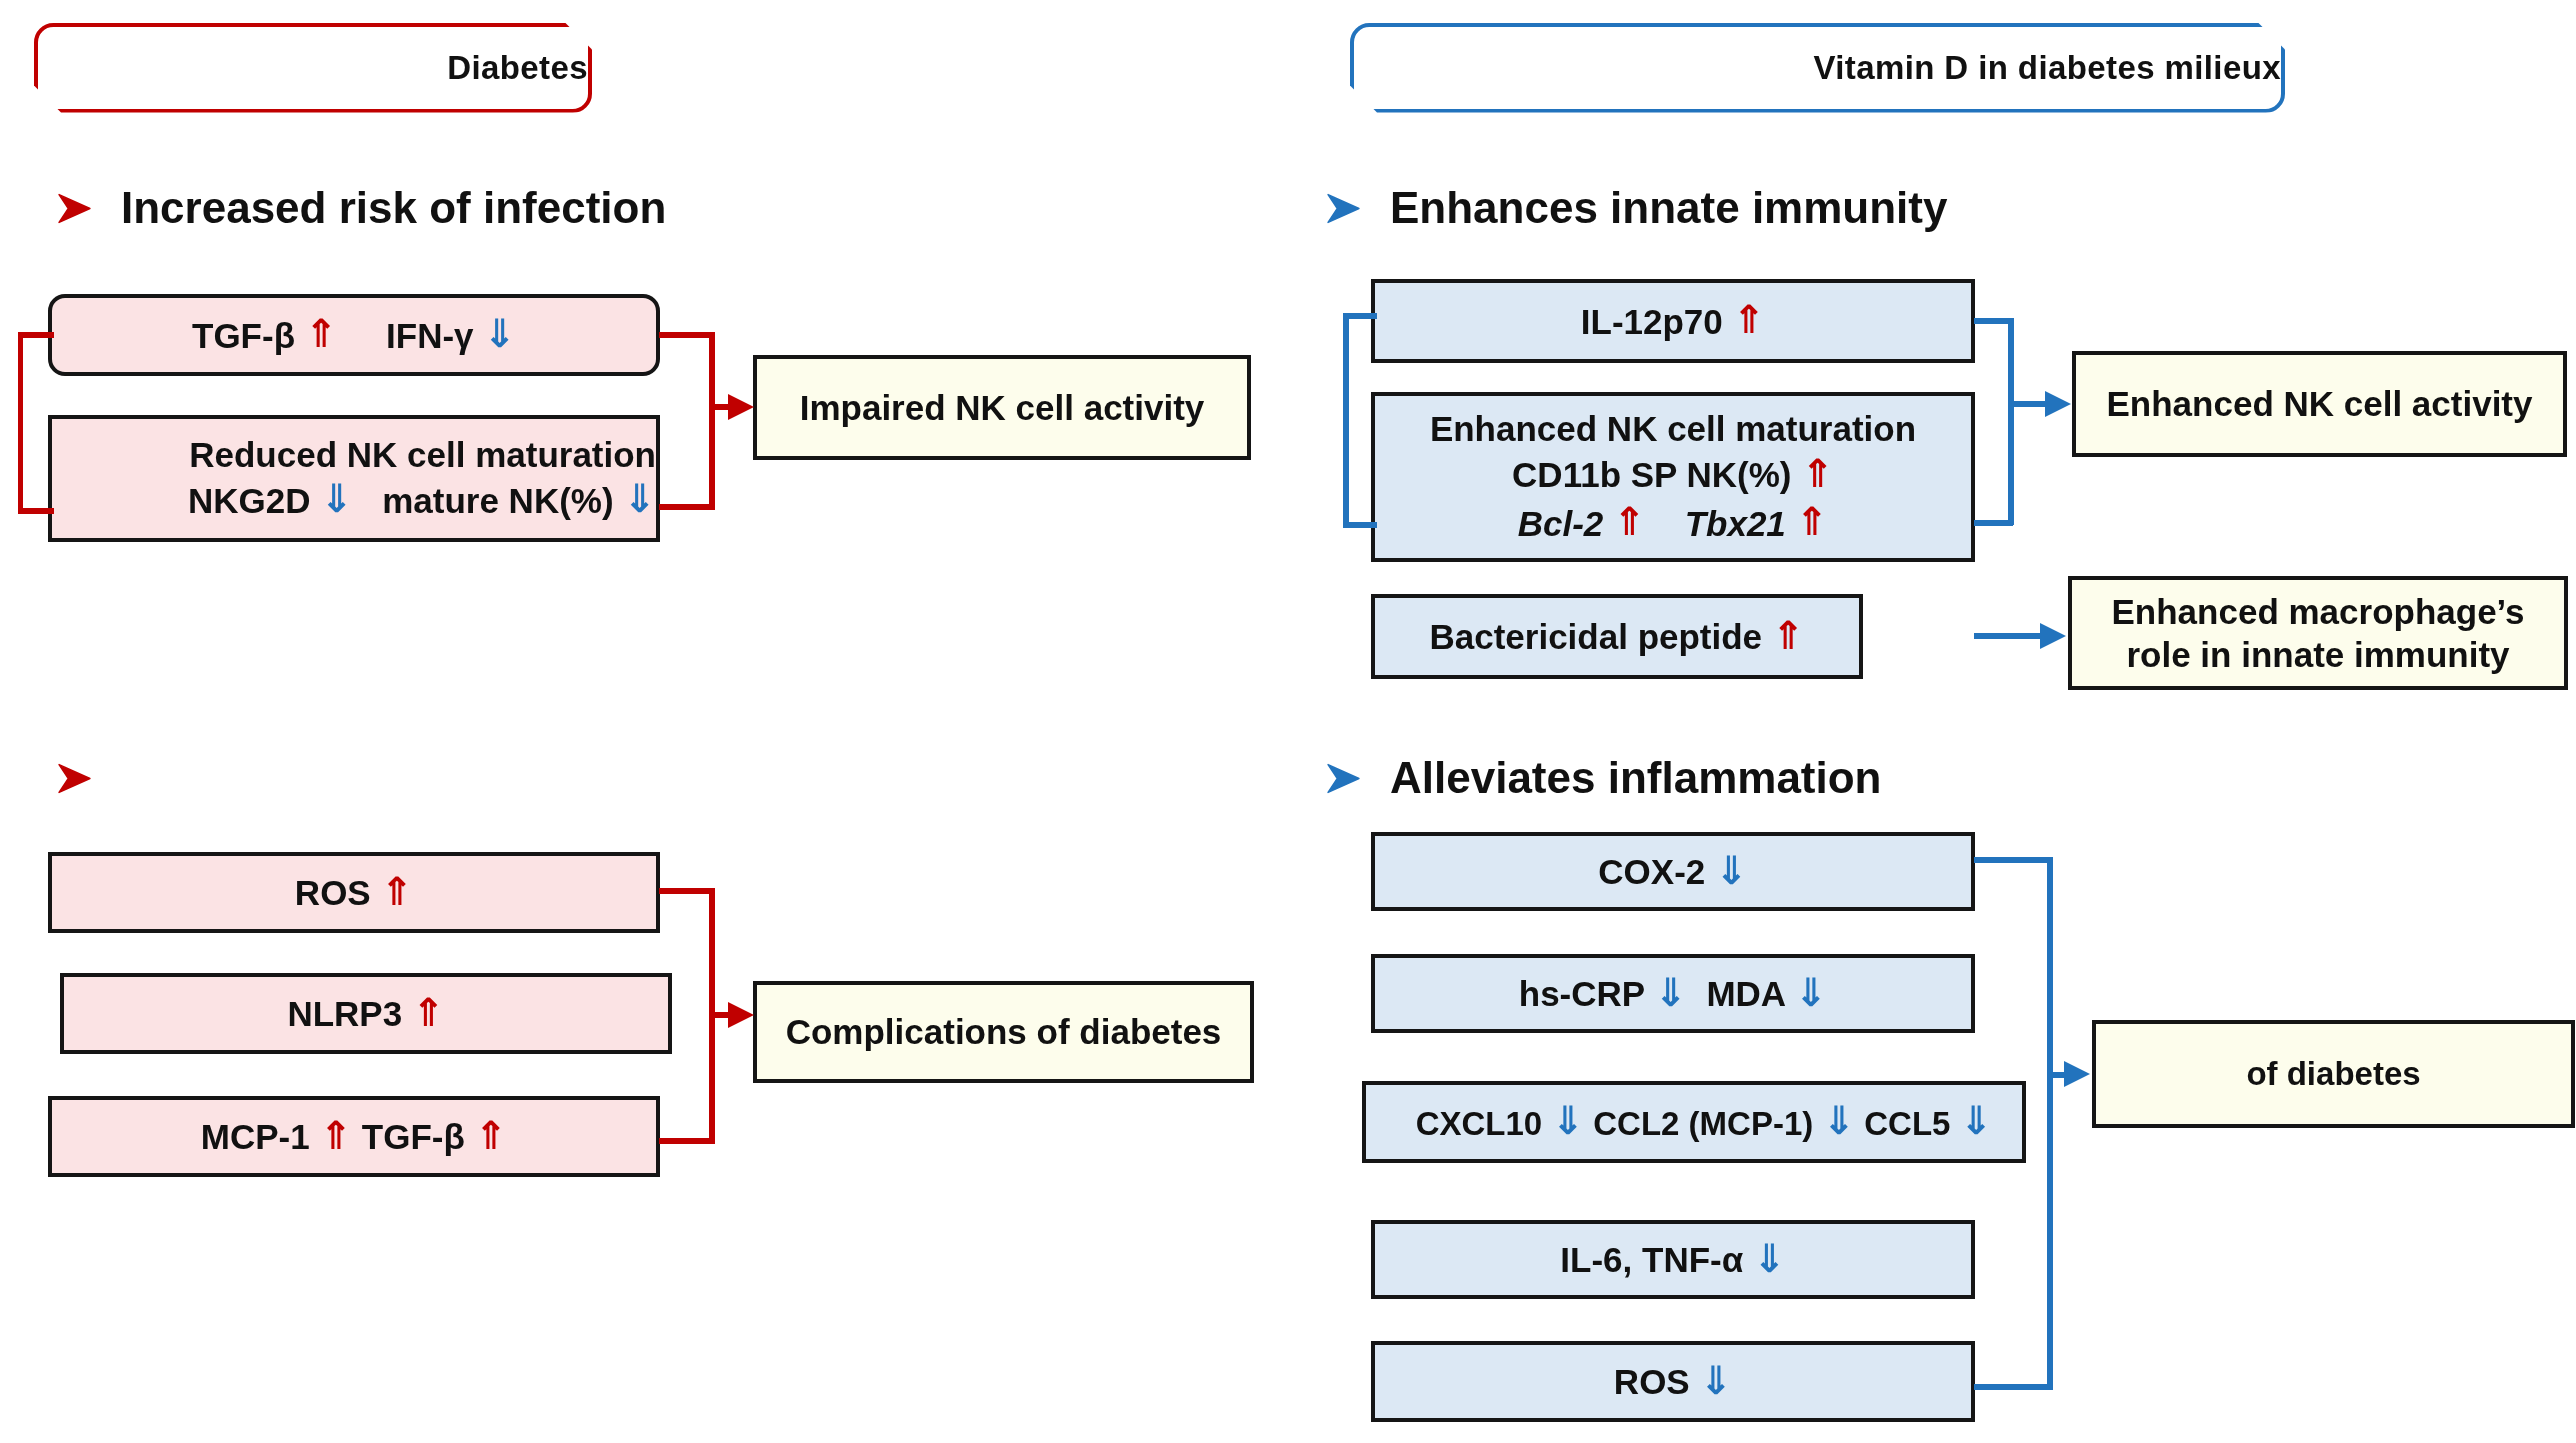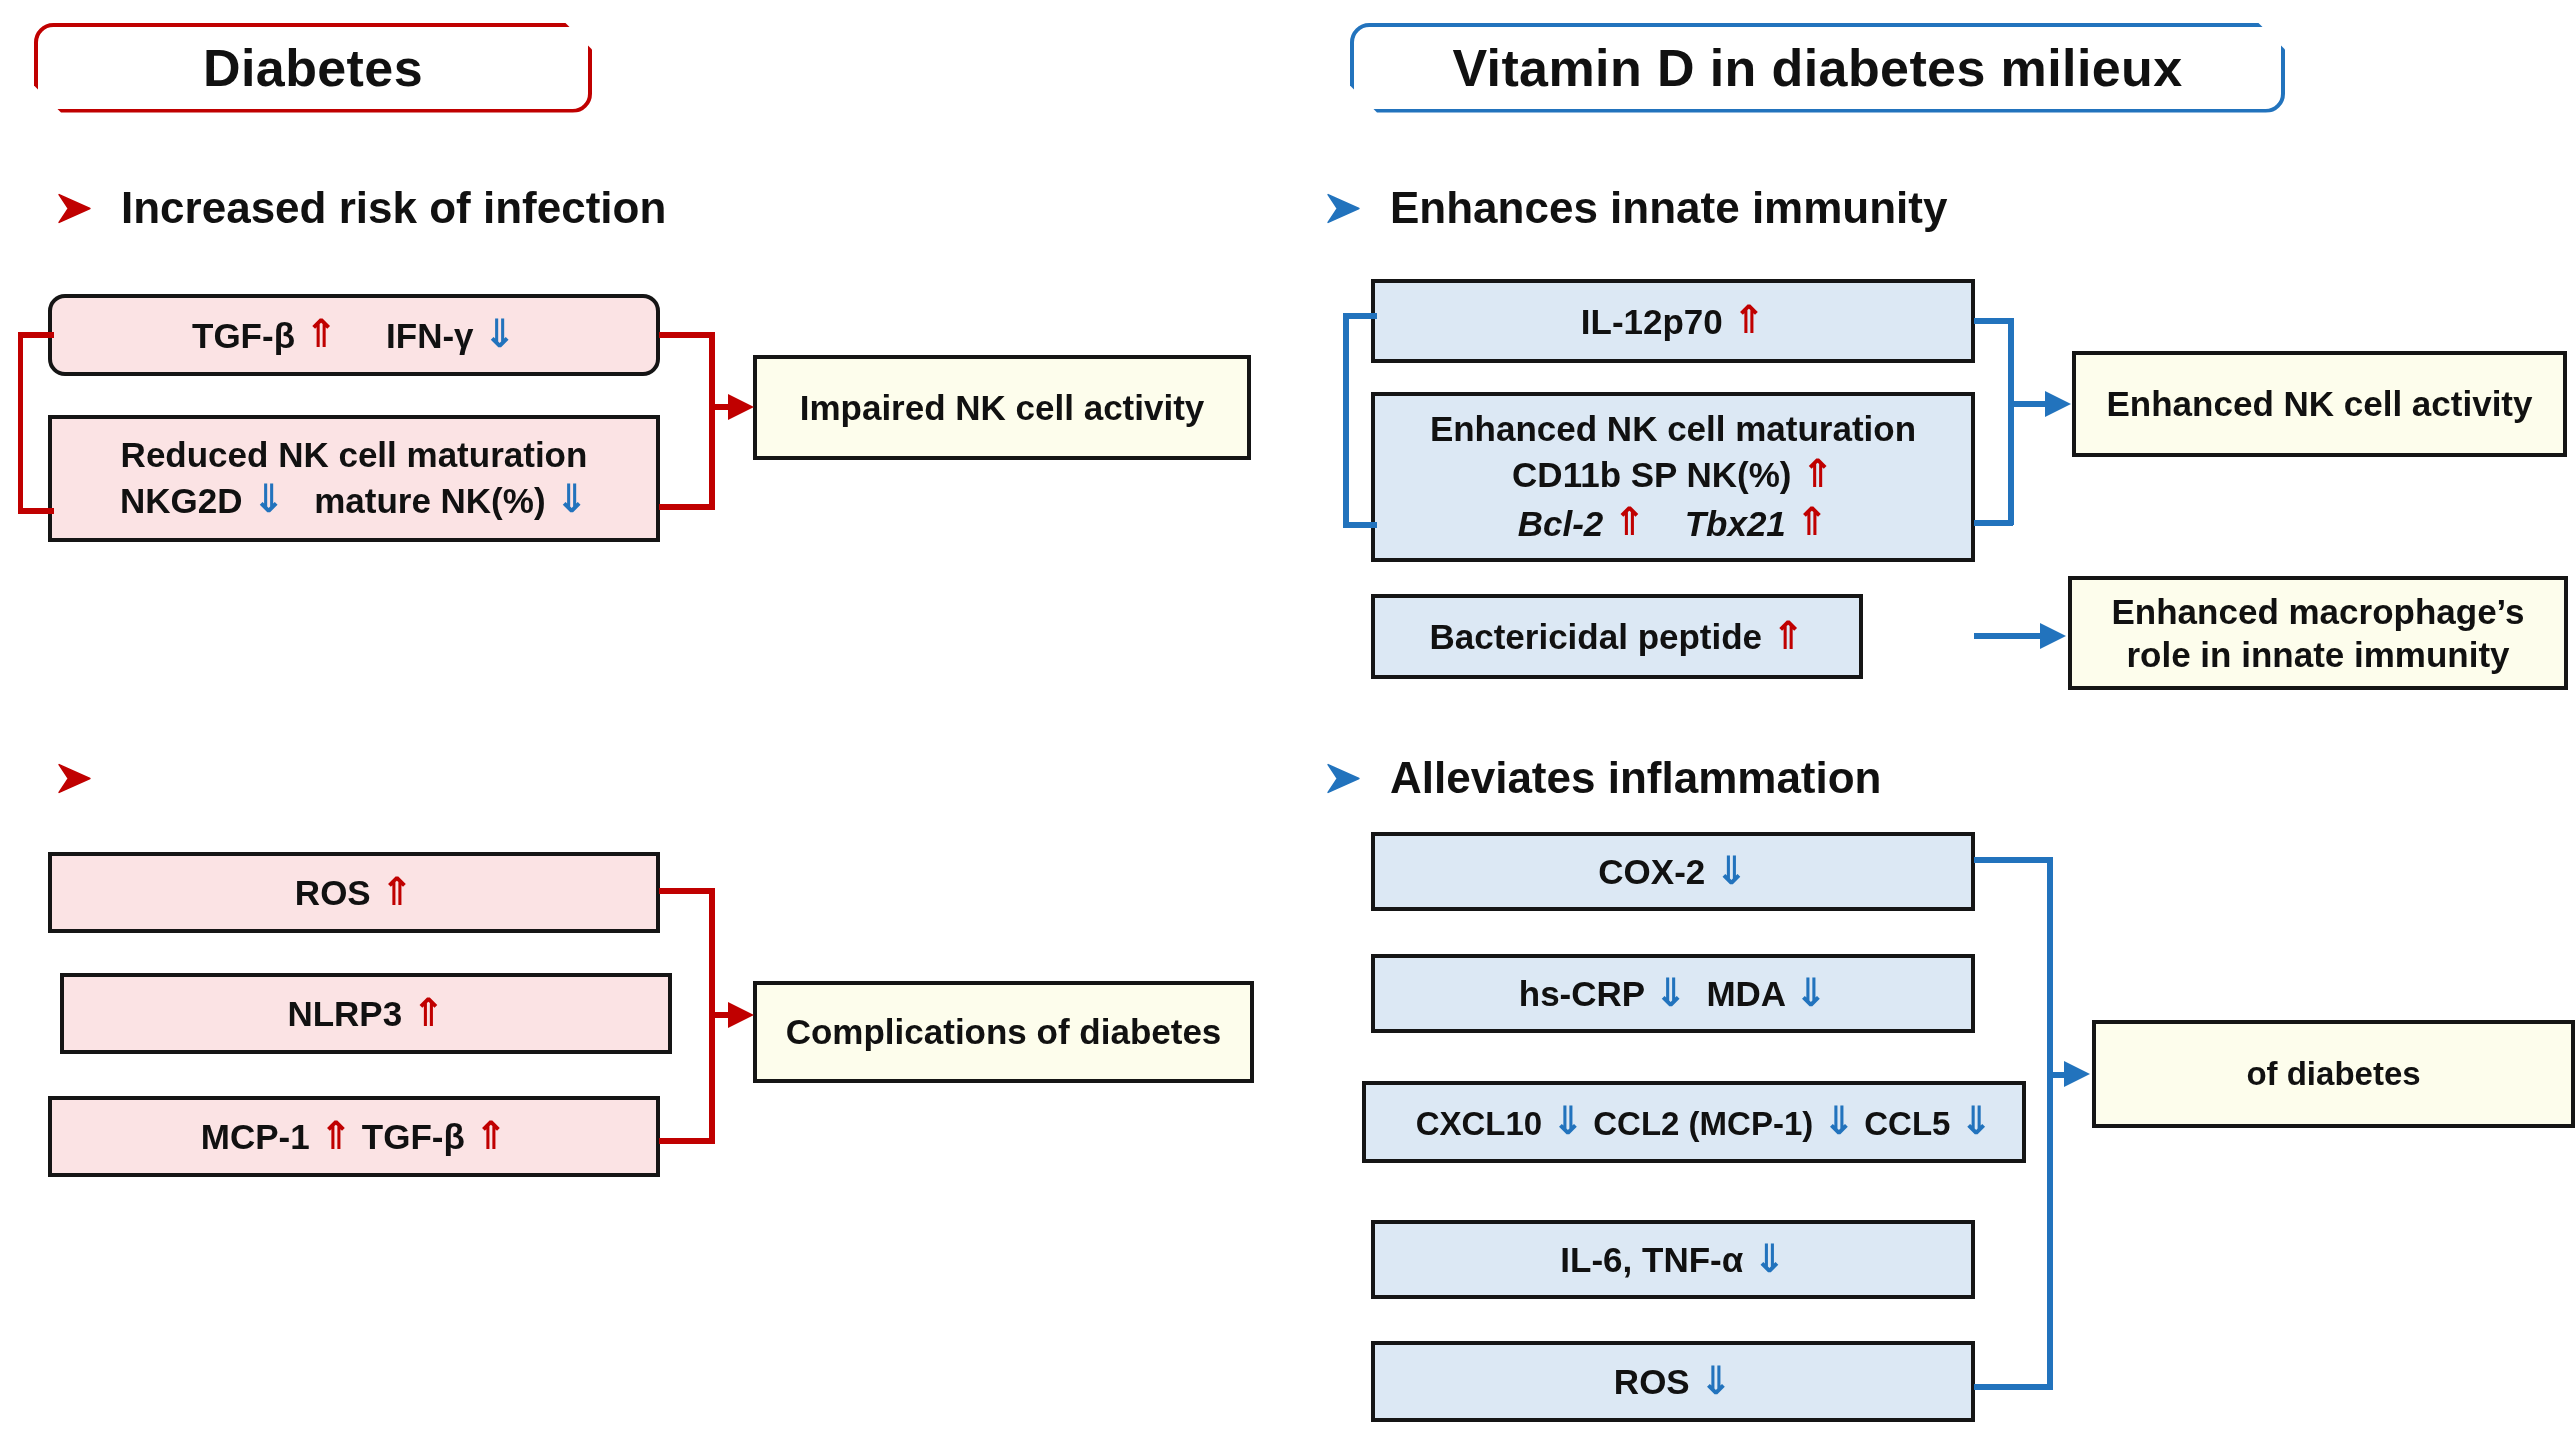--- a/index.html
+++ b/index.html
@@ -2,22 +2,22 @@
 <html style="font-size:13px"><head>
 <meta charset="utf-8">
 <style>
   html,body{margin:0;padding:0;background:#ffffff;}
   #canvas{
     position:relative;width:2576px;height:1444px;background:#ffffff;overflow:hidden;
     font-family:"Liberation Sans","DejaVu Sans",sans-serif;color:#111111;
   }
   
   .hdr{
-    position:absolute;display:flex;align-items:center;justify-content:center;
-    background:#ffffff;font-size:52px;font-weight:700;letter-spacing:0.4px;
+    position:absolute;display:flex;align-items:center;justify-content:flex-end;
+    background:#ffffff;font-size:33px;font-weight:700;letter-spacing:0.4px;
     border:4.8px solid;border-radius:19.3px 0 19.3px 0;
     clip-path:polygon(0 0,calc(100% - 27px) 0,100% 27px,100% 100%,27px 100%,0 calc(100% - 27px));
   }
   .hdr.red{border-color:#c00000;}
   .hdr.blue{border-color:#2273bd;}
   
   .heading{position:absolute;display:flex;align-items:center;gap:28px;height:68px;}
   .heading .txt{font-size:44px;font-weight:700;white-space:pre;}
   
   .box{
@@ -73,21 +73,21 @@
   <div class="heading" style="left:1325px;top:744px;">
     <svg width="37" height="37" viewBox="0 0 48 48">
       <polygon points="4,6 44,24 4,42 16,24" fill="#2273bd" stroke="#2273bd" stroke-width="2" stroke-linejoin="round"></polygon>
     </svg>
     <span class="txt">Alleviates inflammation</span>
   </div>
 
   <div class="box pink" style="left:48px;top:294px;width:612px;height:82px;border-radius:17px;">
       <div class="line"><span>TGF-β </span><span class="ar up">⇑</span><span>     IFN-γ </span><span class="ar down">⇓</span></div>
     </div>
-  <div class="box pink" style="left:48px;top:415px;width:612px;height:127px;">
+  <div class="box pink" style="left:48px;top:415px;width:612px;height:127px;align-items:flex-end;">
       <div class="line"><span>Reduced NK cell maturation</span></div>
       <div class="line"><span>NKG2D </span><span class="ar down">⇓</span><span>   mature NK(%) </span><span class="ar down">⇓</span></div>
     </div>
   <div class="box cream" style="left:753px;top:355px;width:498px;height:105px;">
       <div class="line"><span>Impaired NK cell activity</span></div>
     </div>
 
   <div class="box pink" style="left:48px;top:852px;width:612px;height:81px;">
       <div class="line"><span>ROS </span><span class="ar up">⇑</span></div>
     </div>

